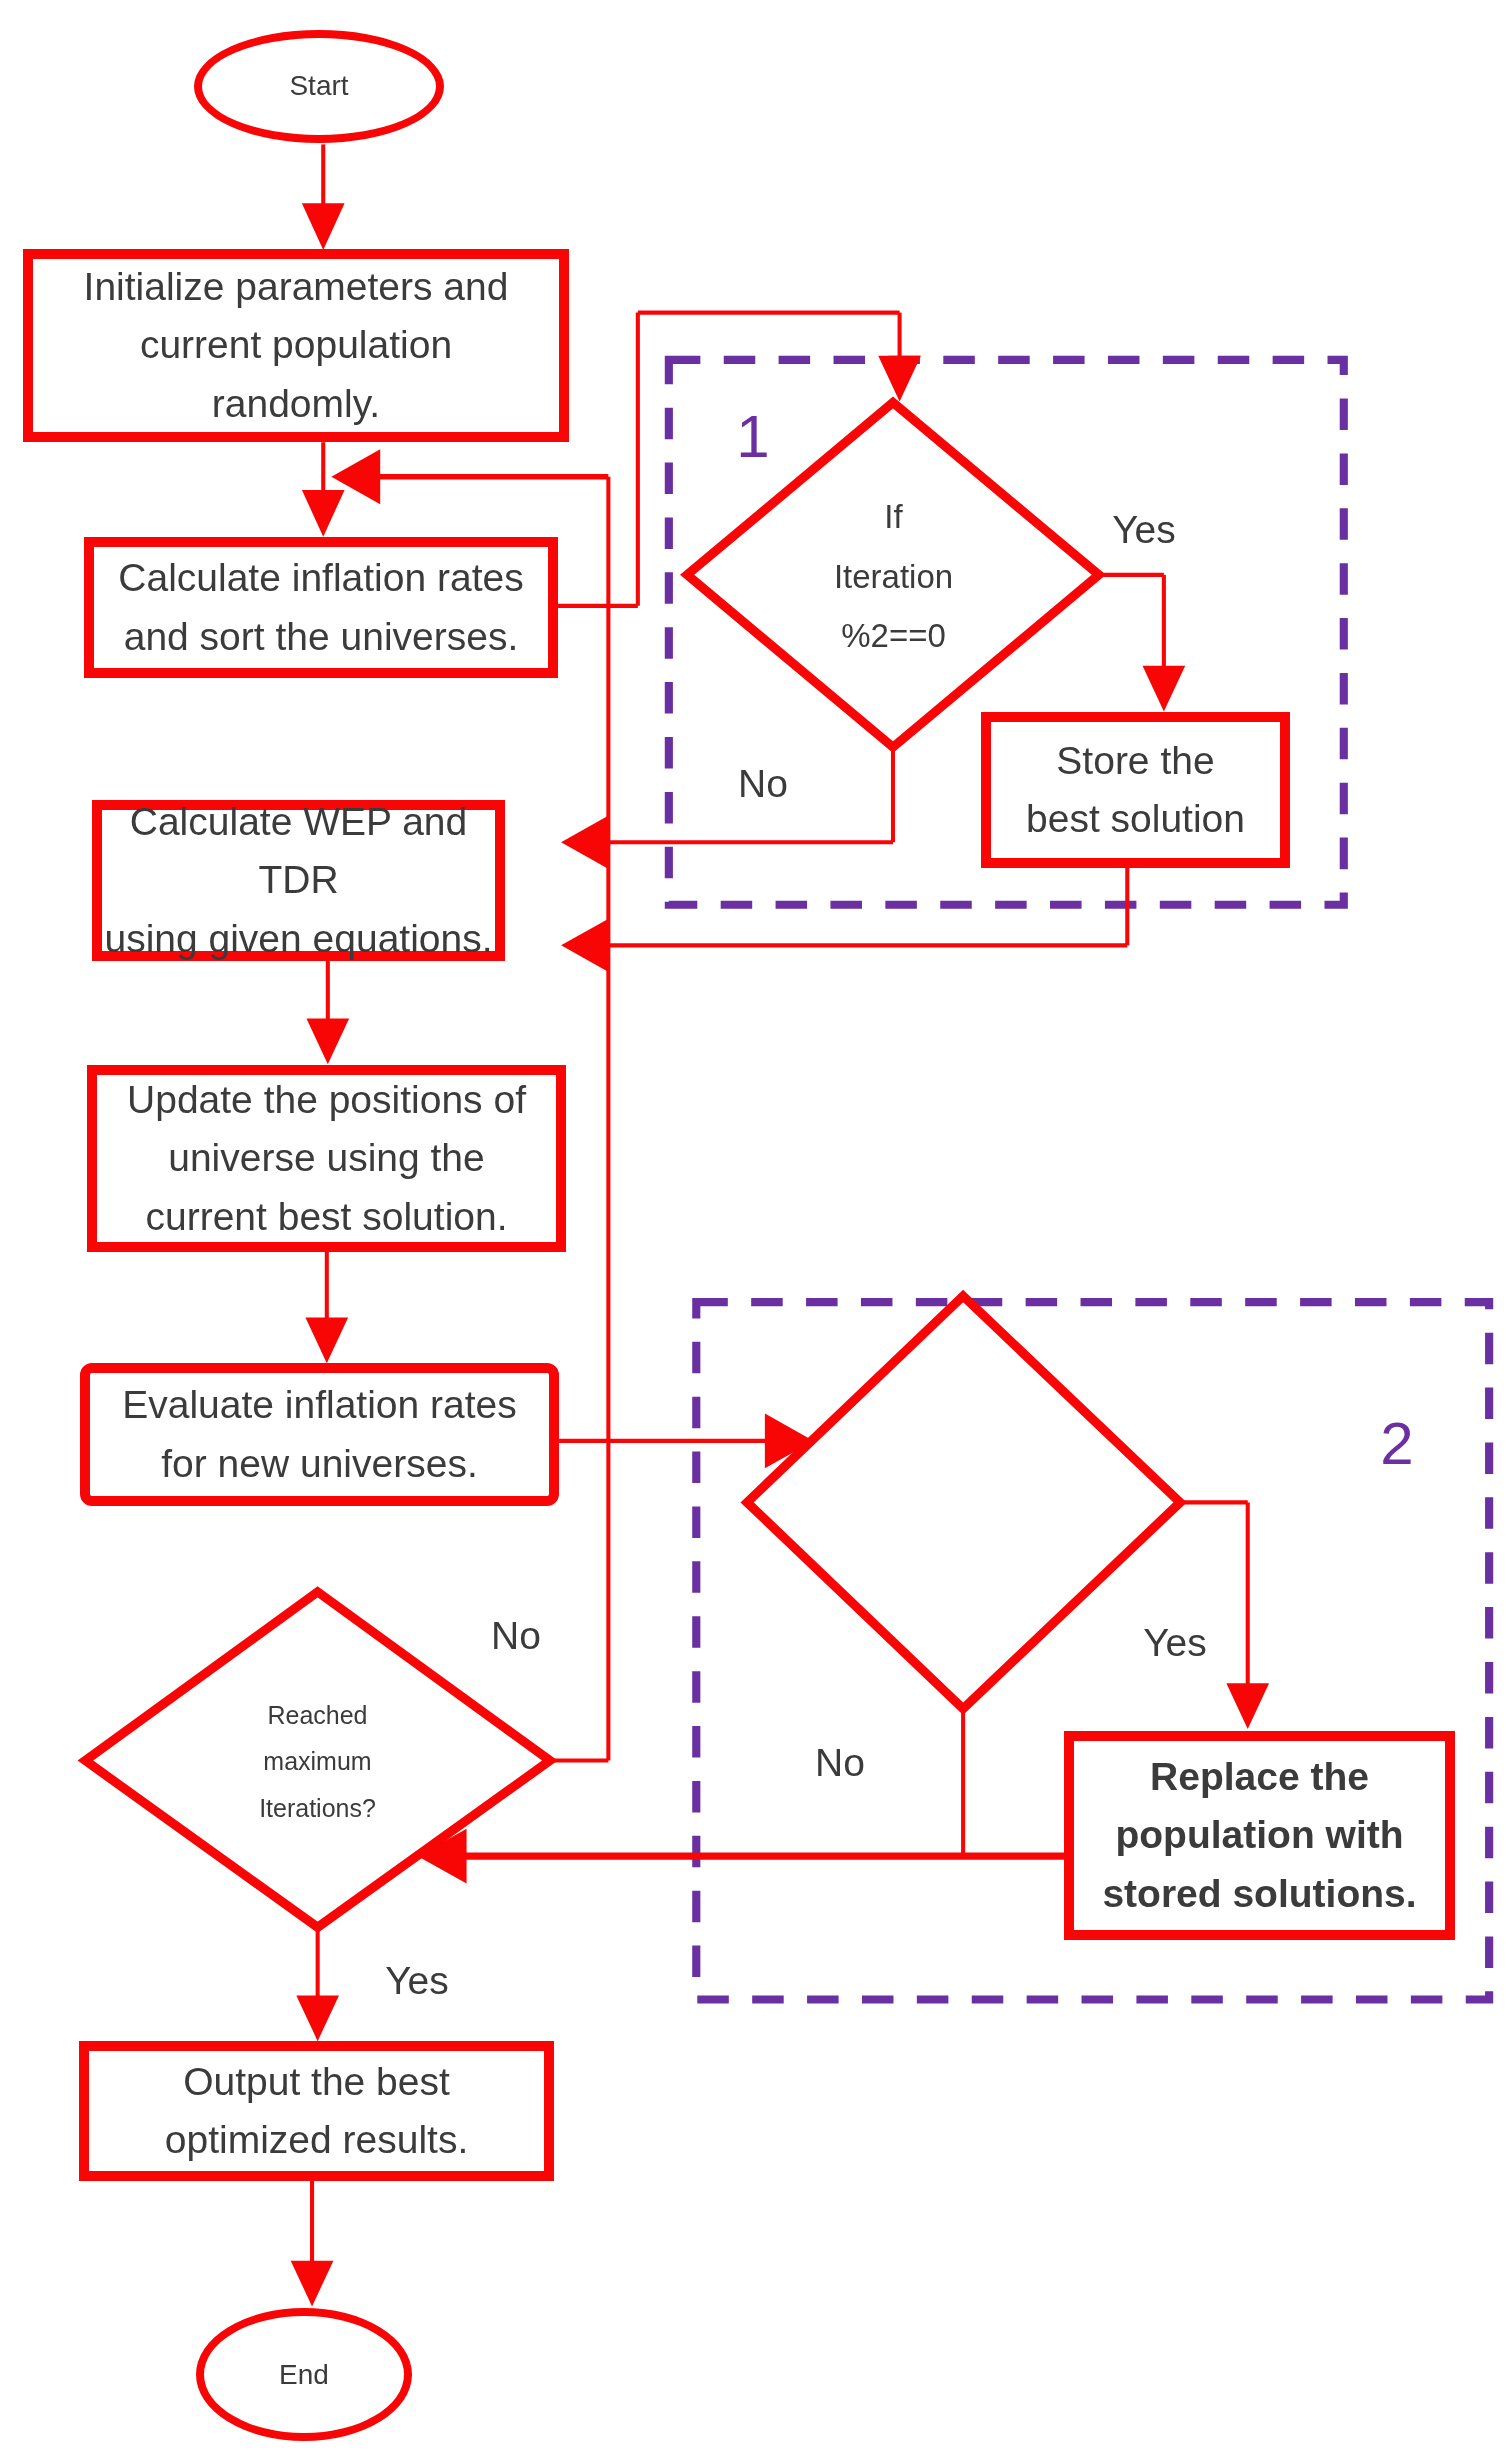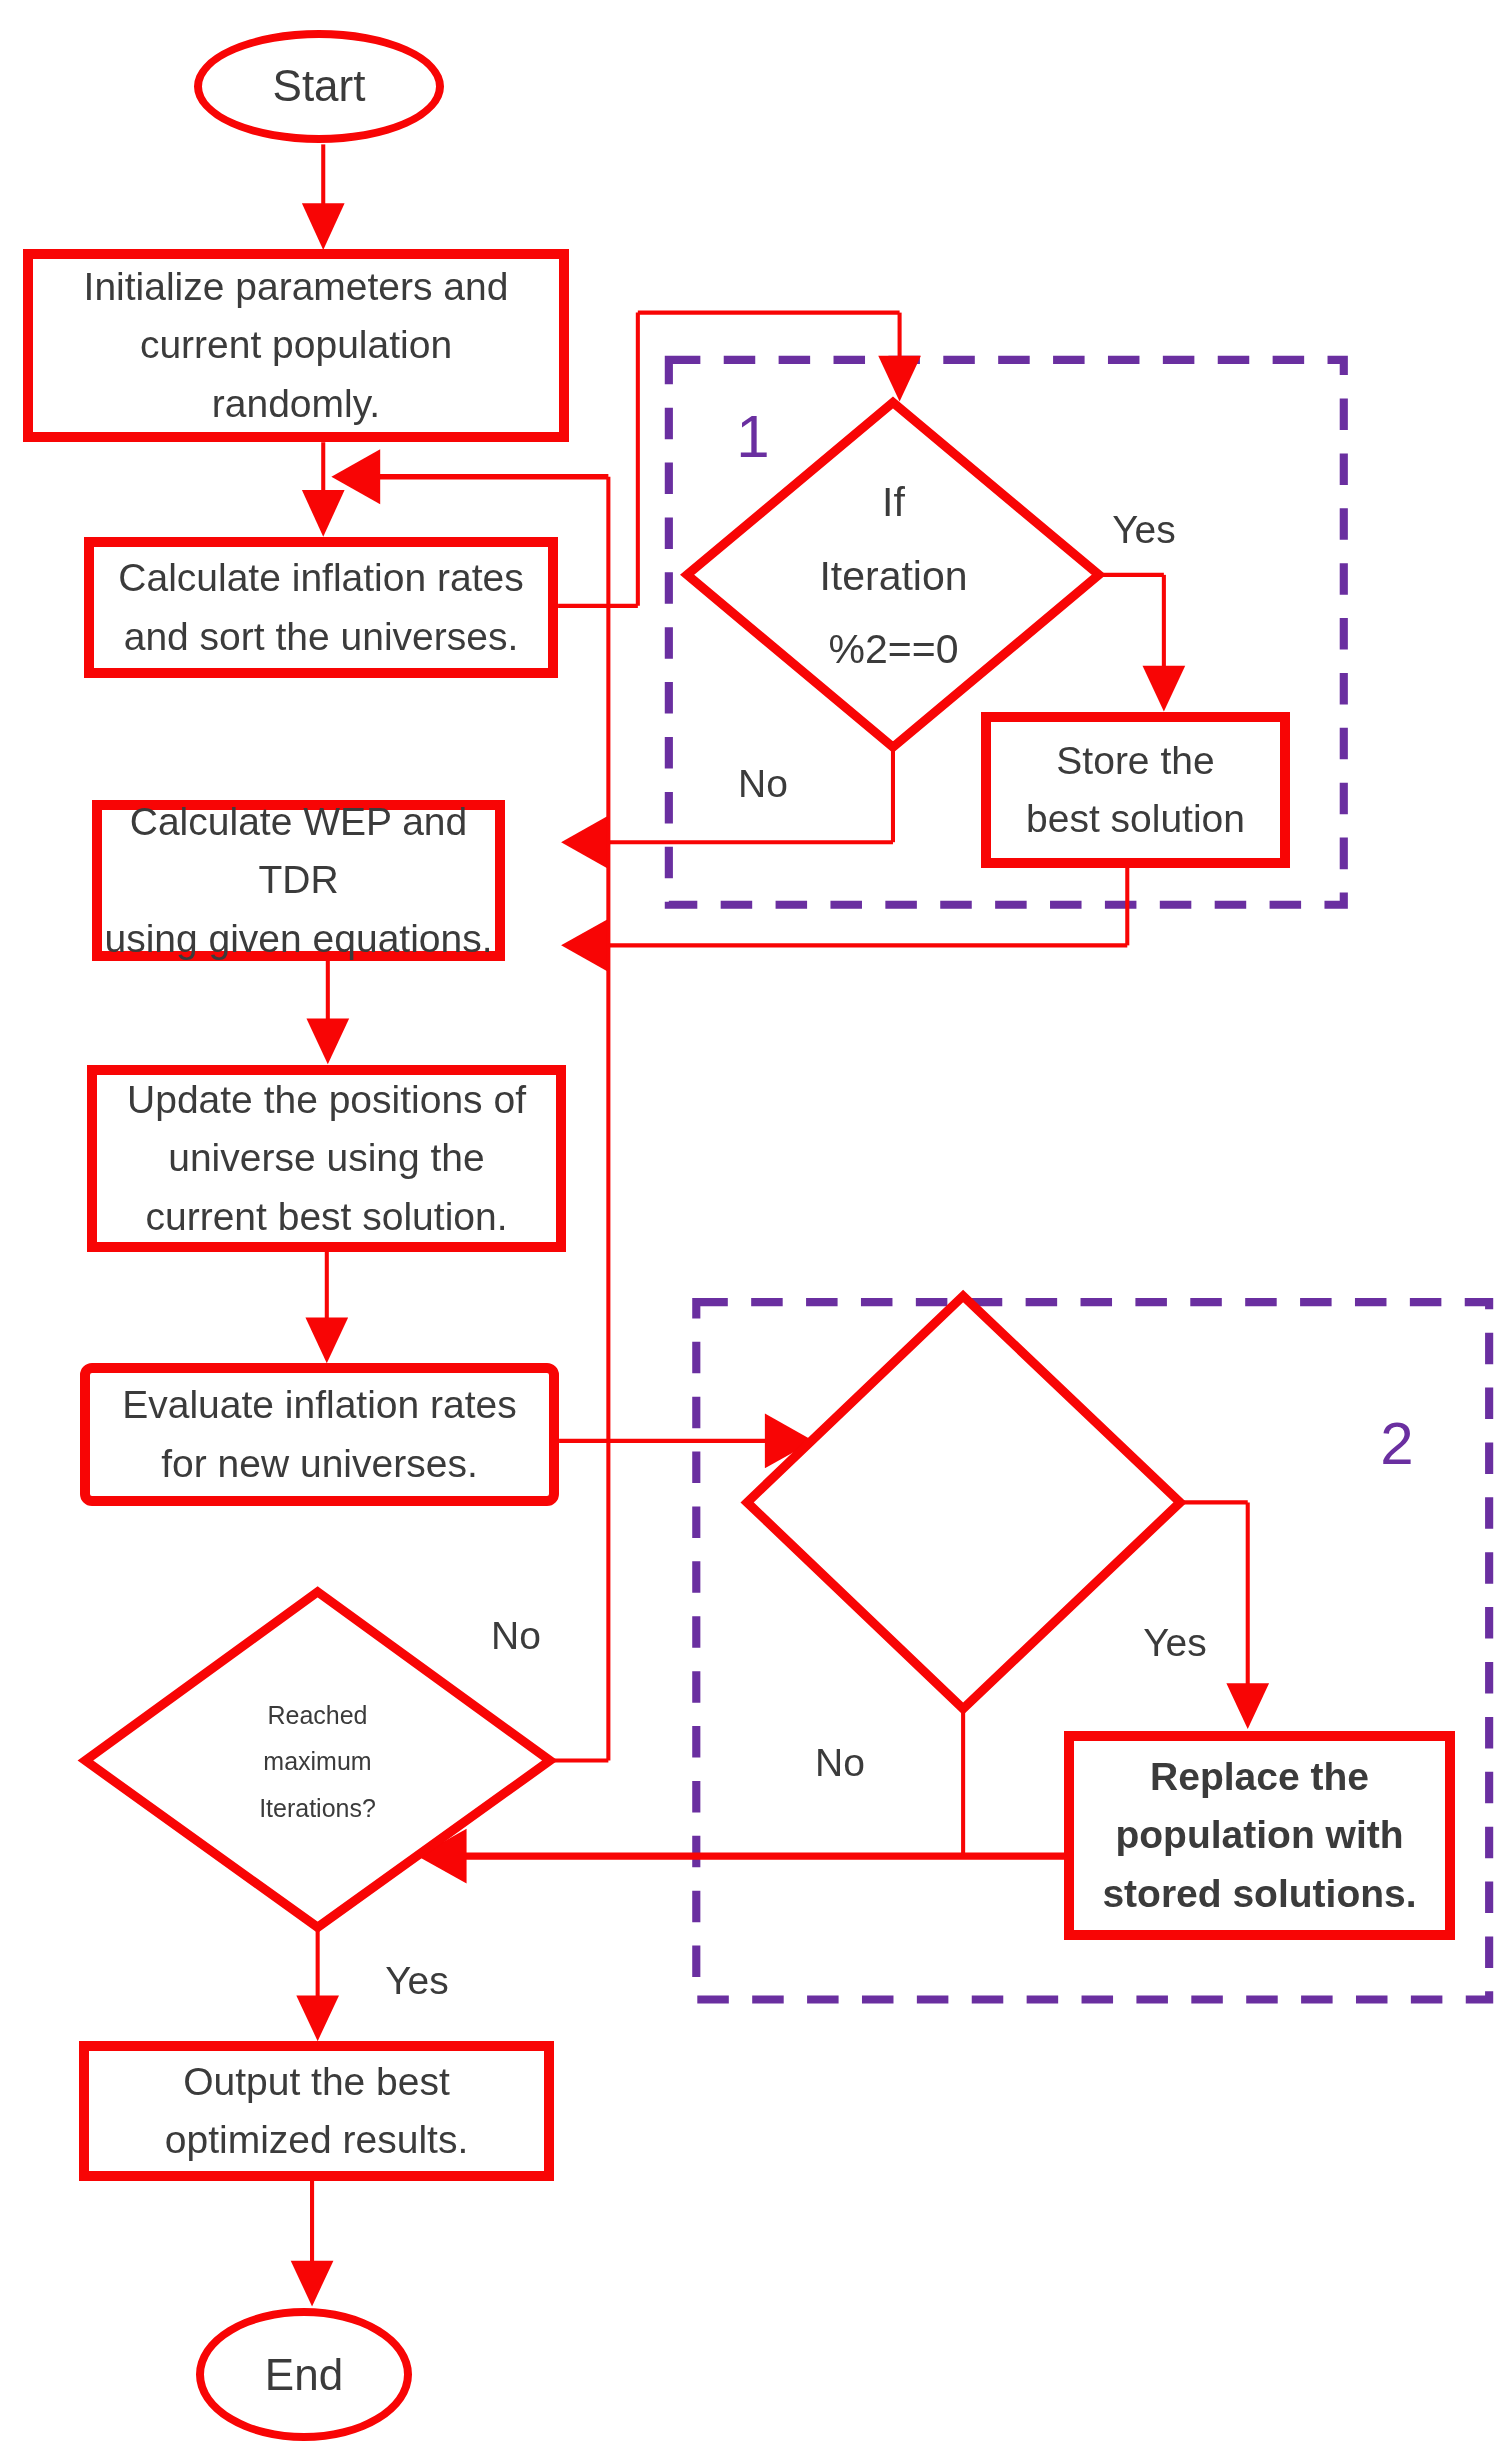--- a/index.html
+++ b/index.html
@@ -32,24 +32,24 @@
   }
   .rect{
     border:10.2px solid var(--red);
     background:#fff;
     font-size:39px;line-height:1.5;
   }
   .ellipse{
     border:8.1px solid var(--red);
     border-radius:50%;
     background:#fff;
-    font-size:44px;
+    font-size:28px;
   }
   .dtext{position:absolute;display:flex;align-items:center;justify-content:center;text-align:center;white-space:pre-line;}
-  .dtext.d1{font-size:41px;line-height:1.8;}
+  .dtext.d1{font-size:33px;line-height:1.8;}
   .dtext.d2{font-size:29px;line-height:1.9;font-weight:bold;}
   .dtext.d3{font-size:25px;line-height:1.85;}
   .lbl{
     position:absolute;font-size:39px;color:var(--ink);
     transform:translate(-50%,-50%);white-space:nowrap;
   }
   .num{
     position:absolute;font-size:60px;color:var(--purple);
     transform:translate(-50%,-50%);
   }

